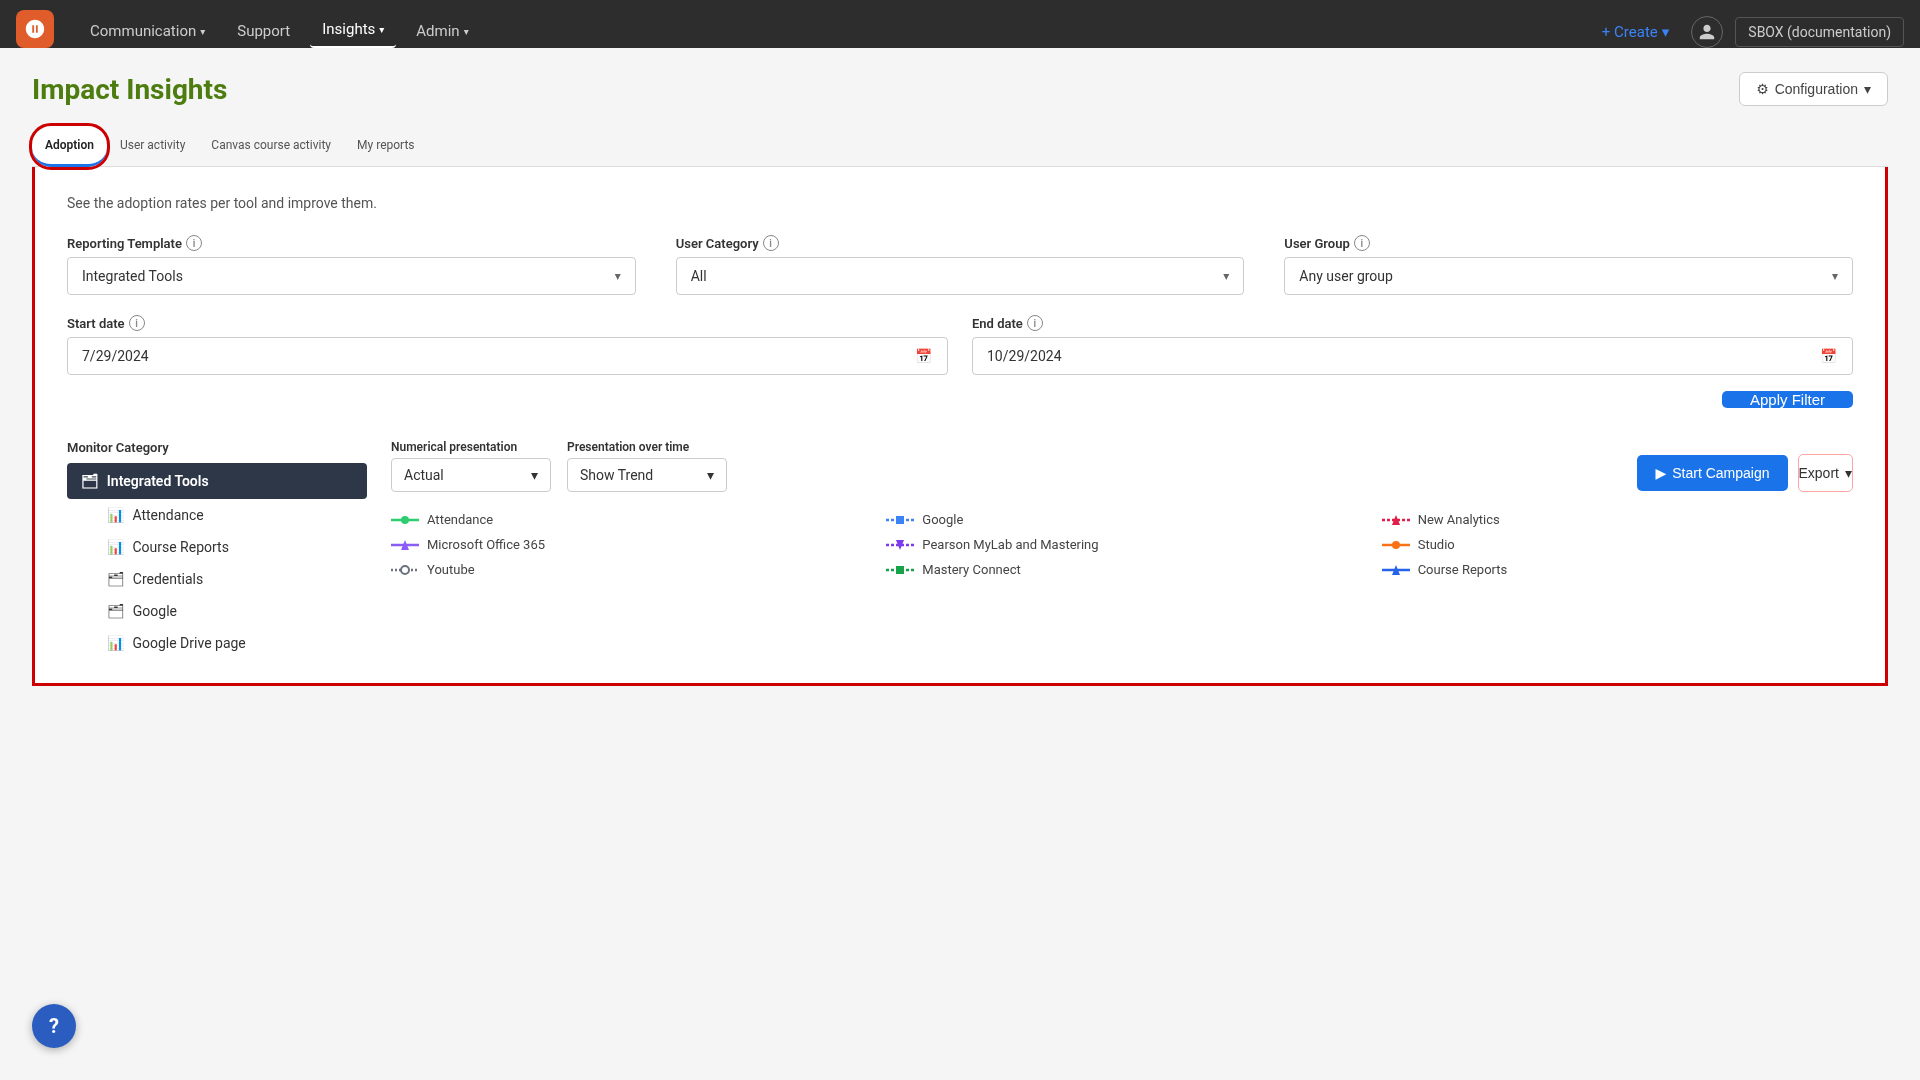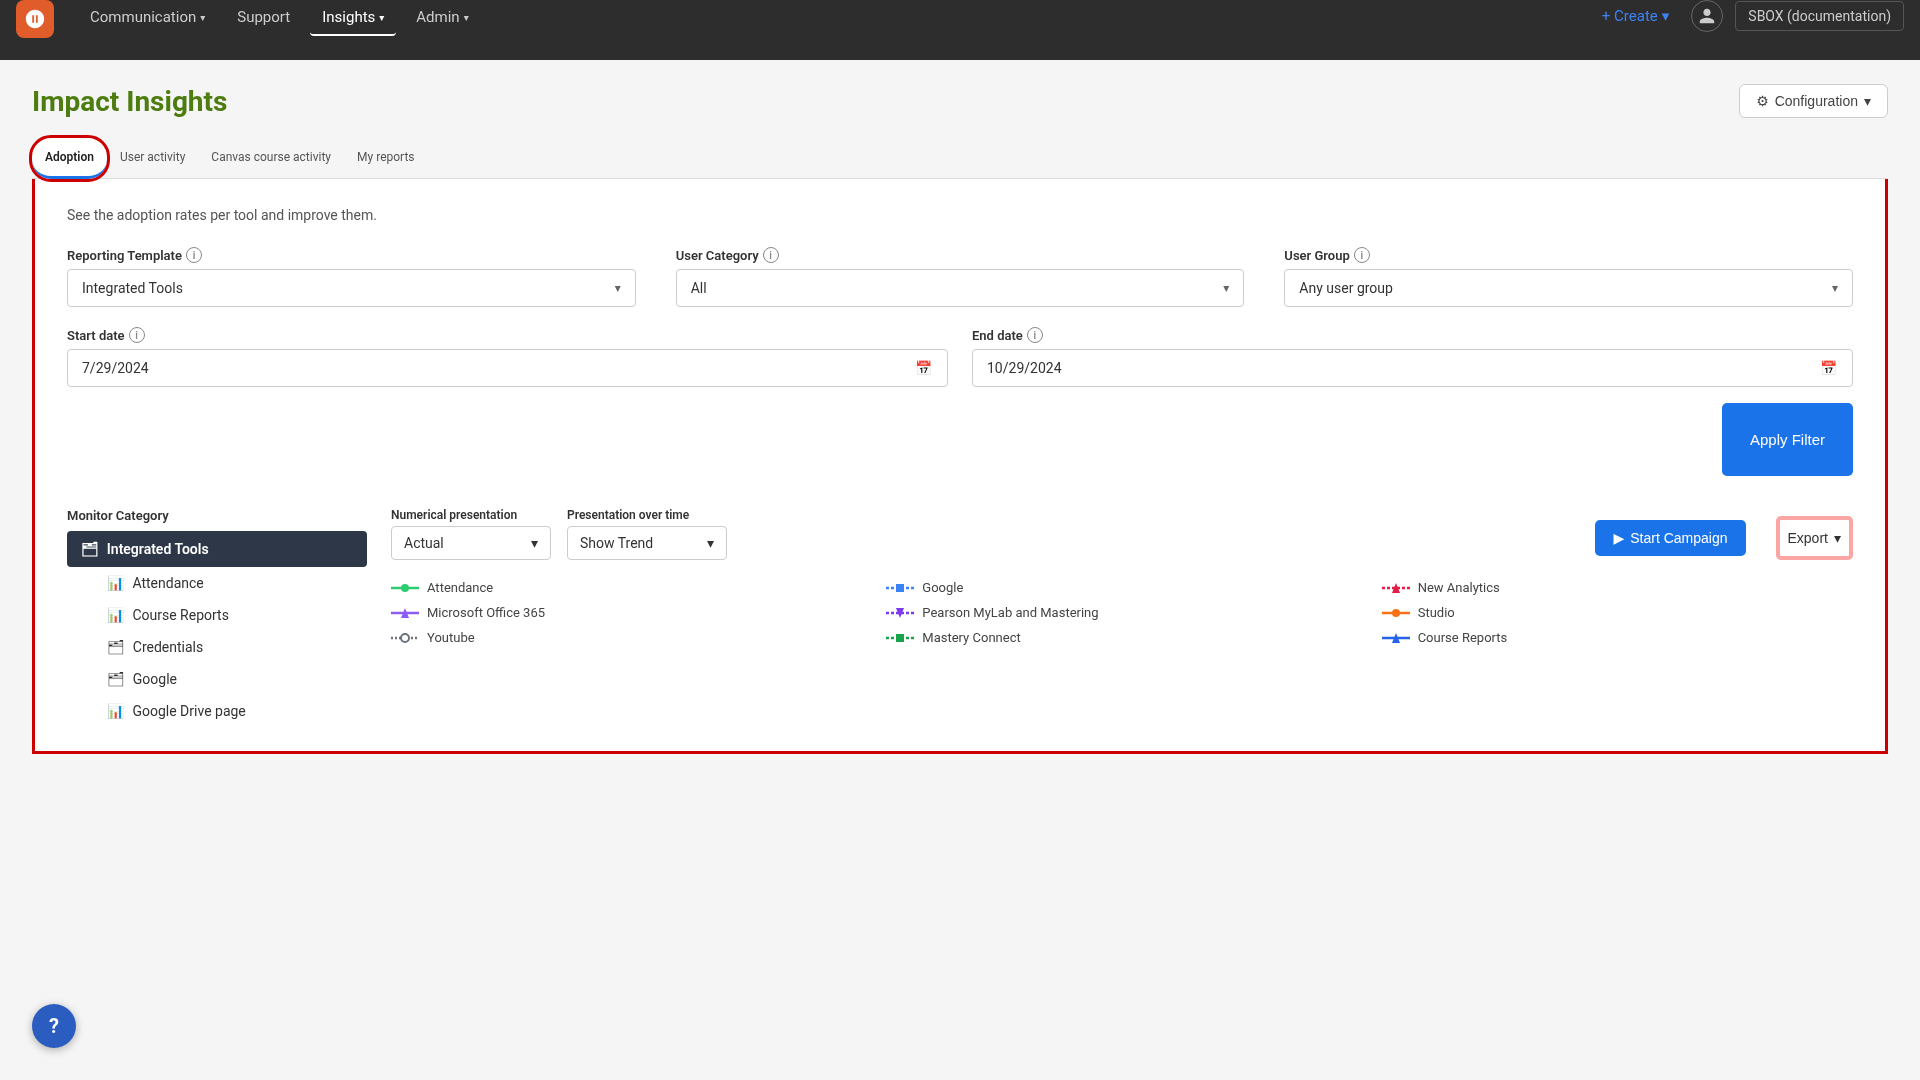--- a/index.html
+++ b/index.html
@@ -1,23 +1,23 @@
 <!DOCTYPE html>
 <html><head>
   <meta charset="utf-8">
   <style>
     * { box-sizing: border-box; margin: 0; padding: 0; }
     body { font-family: -apple-system, BlinkMacSystemFont, 'Segoe UI', Roboto, sans-serif; background: #f5f5f5; font-size: 14px; color: #333; }
 
     
     .topnav {
       background: #2d2d2d;
-      height: 60px;
-      display: flex;
-      align-items: flex-start;
+      height: 48px;
+      display: flex;
+      align-items: flex-end;
       padding: 0 16px;
       gap: 8px;
     }
     .topnav-logo {
       width: 38px; height: 38px;
       background: #e05c2b;
       border-radius: 8px;
       display: flex; align-items: center; justify-content: center;
       margin-right: 16px;
     }
@@ -200,21 +200,21 @@
 
     .apply-row {
       display: flex;
       justify-content: flex-end;
       margin-bottom: 32px;
     }
     .apply-btn {
       background: #1a73e8;
       color: #fff;
       border: none;
-      padding: 28px 28px;
+      padding: 0 28px;
       border-radius: 5px;
       font-size: 15px;
       font-weight: 500;
       cursor: pointer;
     }
 
     
     .bottom-section {
       display: flex;
       gap: 24px;
@@ -302,31 +302,30 @@
       padding: 10px 18px;
       border-radius: 5px;
       font-size: 14px;
       font-weight: 500;
       cursor: pointer;
       display: flex;
       align-items: center;
       gap: 6px;
     }
     .export-btn {
-      border: 4px solid #fca5a5;
+      border: 1px solid #fca5a5;
       background: #fff;
       color: #333;
-      padding: 10px 8px;
+      padding: 10px 0;
       border-radius: 5px;
       font-size: 14px;
       cursor: pointer;
       display: flex;
       align-items: center;
       gap: 6px;
-      margin-left: 20px;
     }
 
     
     .legend-grid {
       display: grid;
       grid-template-columns: repeat(3, 1fr);
       gap: 10px 24px;
       margin-top: 8px;
     }
     .legend-item {

